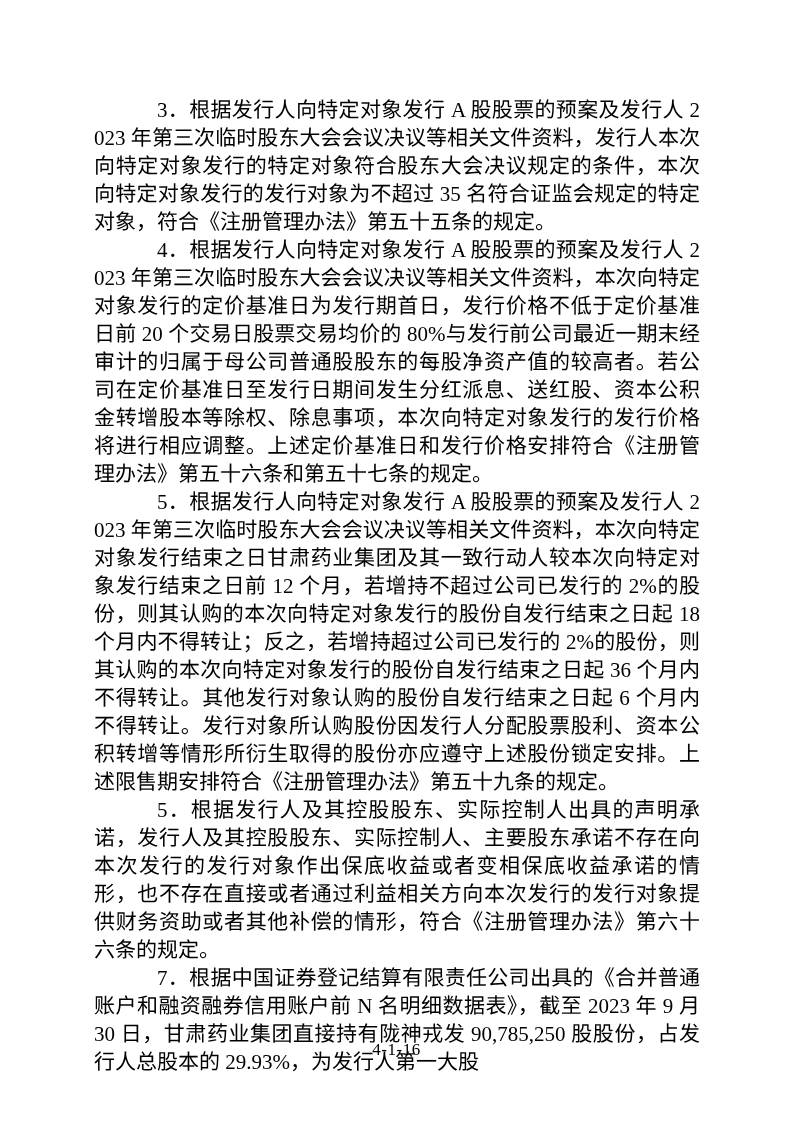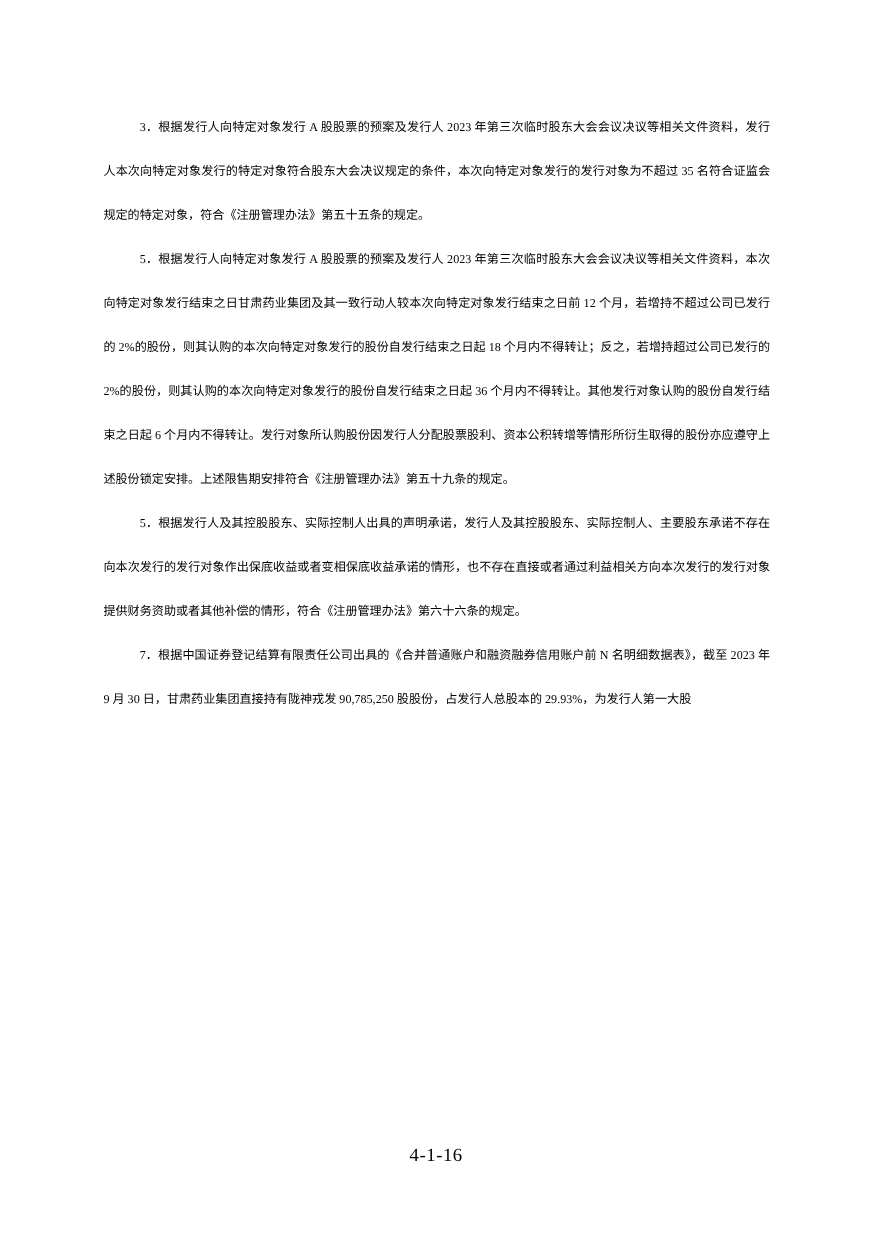--- a/index.html
+++ b/index.html
@@ -18,22 +18,22 @@
   }
   .doc-body {
     position: absolute;
     left: 94px;
     top: 96px;
     width: 606px;
   }
   .para {
     margin: 0;
     padding: 0;
-    font-size: 11px;
-    line-height: 40px;
+    font-size: 21px;
+    line-height: 28px;
     text-align: justify;
     text-justify: inter-ideograph;
     text-indent: 3em;
     word-break: break-all;
     color: #000000;
   }
   .page-footer {
     position: absolute;
     left: 0;
     top: 1040px;
@@ -46,20 +46,21 @@
     color: #000000;
     letter-spacing: 0.5px;
   }
 </style>
 </head>
 <body>
 
 <div class="page">
   <div class="doc-body">
     <p class="para">3．根据发行人向特定对象发行 A 股股票的预案及发行人 2023 年第三次临时股东大会会议决议等相关文件资料，发行人本次向特定对象发行的特定对象符合股东大会决议规定的条件，本次向特定对象发行的发行对象为不超过 35 名符合证监会规定的特定对象，符合《注册管理办法》第五十五条的规定。</p>
+    <p class="para">4．根据发行人向特定对象发行 A 股股票的预案及发行人 2023 年第三次临时股东大会会议决议等相关文件资料，本次向特定对象发行的定价基准日为发行期首日，发行价格不低于定价基准日前 20 个交易日股票交易均价的 80%与发行前公司最近一期末经审计的归属于母公司普通股股东的每股净资产值的较高者。若公司在定价基准日至发行日期间发生分红派息、送红股、资本公积金转增股本等除权、除息事项，本次向特定对象发行的发行价格将进行相应调整。上述定价基准日和发行价格安排符合《注册管理办法》第五十六条和第五十七条的规定。</p>
     <p class="para">5．根据发行人向特定对象发行 A 股股票的预案及发行人 2023 年第三次临时股东大会会议决议等相关文件资料，本次向特定对象发行结束之日甘肃药业集团及其一致行动人较本次向特定对象发行结束之日前 12 个月，若增持不超过公司已发行的 2%的股份，则其认购的本次向特定对象发行的股份自发行结束之日起 18 个月内不得转让；反之，若增持超过公司已发行的 2%的股份，则其认购的本次向特定对象发行的股份自发行结束之日起 36 个月内不得转让。其他发行对象认购的股份自发行结束之日起 6 个月内不得转让。发行对象所认购股份因发行人分配股票股利、资本公积转增等情形所衍生取得的股份亦应遵守上述股份锁定安排。上述限售期安排符合《注册管理办法》第五十九条的规定。</p>
     <p class="para">5．根据发行人及其控股股东、实际控制人出具的声明承诺，发行人及其控股股东、实际控制人、主要股东承诺不存在向本次发行的发行对象作出保底收益或者变相保底收益承诺的情形，也不存在直接或者通过利益相关方向本次发行的发行对象提供财务资助或者其他补偿的情形，符合《注册管理办法》第六十六条的规定。</p>
     <p class="para">7．根据中国证券登记结算有限责任公司出具的《合并普通账户和融资融券信用账户前 N 名明细数据表》，截至 2023 年 9 月 30 日，甘肃药业集团直接持有陇神戎发 90,785,250 股股份，占发行人总股本的 29.93%，为发行人第一大股</p>
   </div>
   <div class="page-footer">
     <span class="page-number">4-1-16</span>
   </div>
 </div>
 
 </body></html>

